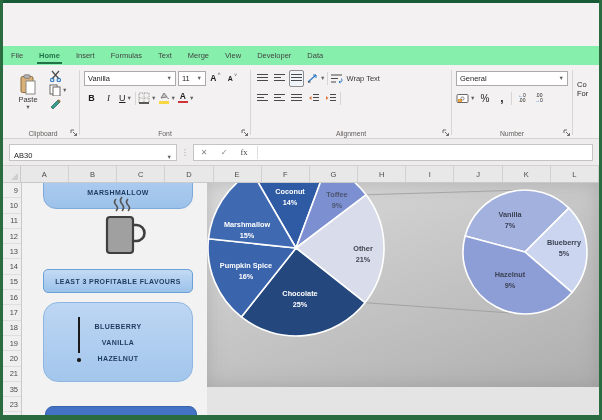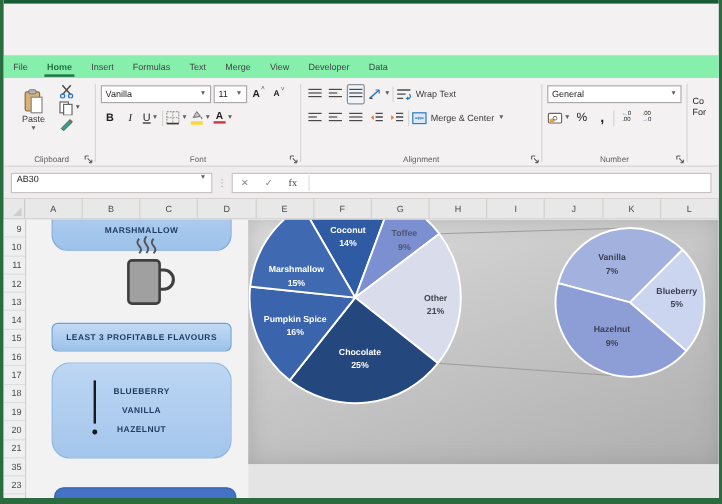--- a/index.html
+++ b/index.html
@@ -39,21 +39,21 @@
   .bold-letter { font-weight:bold; font-size:9px; color:#201f1e; }
   .italic-letter { font-style:italic; font-size:9px; font-family:"Liberation Serif",serif; color:#201f1e; }
   .under-letter { text-decoration:underline; font-size:9px; color:#201f1e; }
   .color-letter { font-size:8.5px; font-weight:bold; color:#201f1e; line-height:7px; display:flex; flex-direction:column; align-items:center; }
   .color-bar { width:10px; height:2.5px; margin-top:1px; }
   .mini2 { display:flex; flex-direction:column; align-items:center; font-size:5px; line-height:5px; color:#201f1e; }
   .mini2 .blue { color:#2b78c5; }
 
   
   .fbar { height:27px; background:#eeecec; display:flex; align-items:center; padding:4px 6px; gap:4px; border-bottom:1px solid #d4d2d0; }
-  .namebox { width:168px; height:17px; background:#fff; border:1px solid #c6c4c2; display:flex; align-items:flex-start; justify-content:space-between; padding:0 4px; color:#201f1e; }
+  .namebox { width:168px; height:17px; background:#fff; border:1px solid #c6c4c2; display:flex; align-items:flex-end; justify-content:space-between; padding:0 4px; color:#201f1e; }
   .vdots { color:#9a9896; font-size:8px; letter-spacing:0; }
   .fbtns { height:17px; background:#fff; border:1px solid #c6c4c2; flex:1; display:flex; align-items:center; }
   .fbtn { width:20px; text-align:center; color:#8a8886; font-size:8px; }
   .fx { font-family:"Liberation Serif",serif; font-size:8.5px; color:#444; }
   .fdiv { width:1px; height:13px; background:#e0dedc; margin:0 3px; }
   .finput { flex:1; height:100%; }
 
   
   .col-headers { height:17px; display:flex; background:#e9e8e8; border-bottom:1px solid #c9c9c9; }
   .corner { width:19px; border-right:1px solid #c9c9c9; position:relative; }
@@ -273,29 +273,20 @@
               <path d="M3.5 3 L1 5 L3.5 7 Z" fill="#e07a38"></path>
             </svg>
         </div>
         <div class="rbtn">
           <svg width="12" height="10" viewBox="0 0 12 10">
               <path d="M5 1.5 H11 M5 4.5 H11 M5 7.5 H11" stroke="#4a4a4a" stroke-width="1.1"></path>
               <path d="M1 3 L3.5 5 L1 7 Z" fill="#e07a38"></path>
             </svg>
         </div>
         <div class="gdiv" style="height:13px"></div>
-        <div class="rbtn" style="gap:3px">
-          <svg width="13" height="11" viewBox="0 0 13 11">
-            <rect x="1" y="1" width="11" height="9" fill="#dce9f5" stroke="#2b78c5" stroke-width="1"></rect>
-            <path d="M3 5.5 h2 M10 5.5 h-2" stroke="#2b78c5" stroke-width="1"></path>
-            <path d="M5.5 4 L7 5.5 L5.5 7 Z M7.5 4 L6 5.5 L7.5 7 Z" fill="#2b78c5"></path>
-          </svg>
-          <span>Merge &amp; Center</span>
-          <span class="caret">▼</span>
-        </div>
       </div>
       <div class="glabel">Alignment</div>
       <svg class="launcher" viewBox="0 0 8 8">
         <path d="M1 1 H4 M1 1 V4 M3 3 L6.5 6.5 M6.5 6.5 v-2.4 M6.5 6.5 h-2.4" stroke="#605e5c" stroke-width="0.9" fill="none"></path>
       </svg>
     </div>
 
     <div class="gdiv"></div>
 
     <div class="rgroup" style="width:120px">

